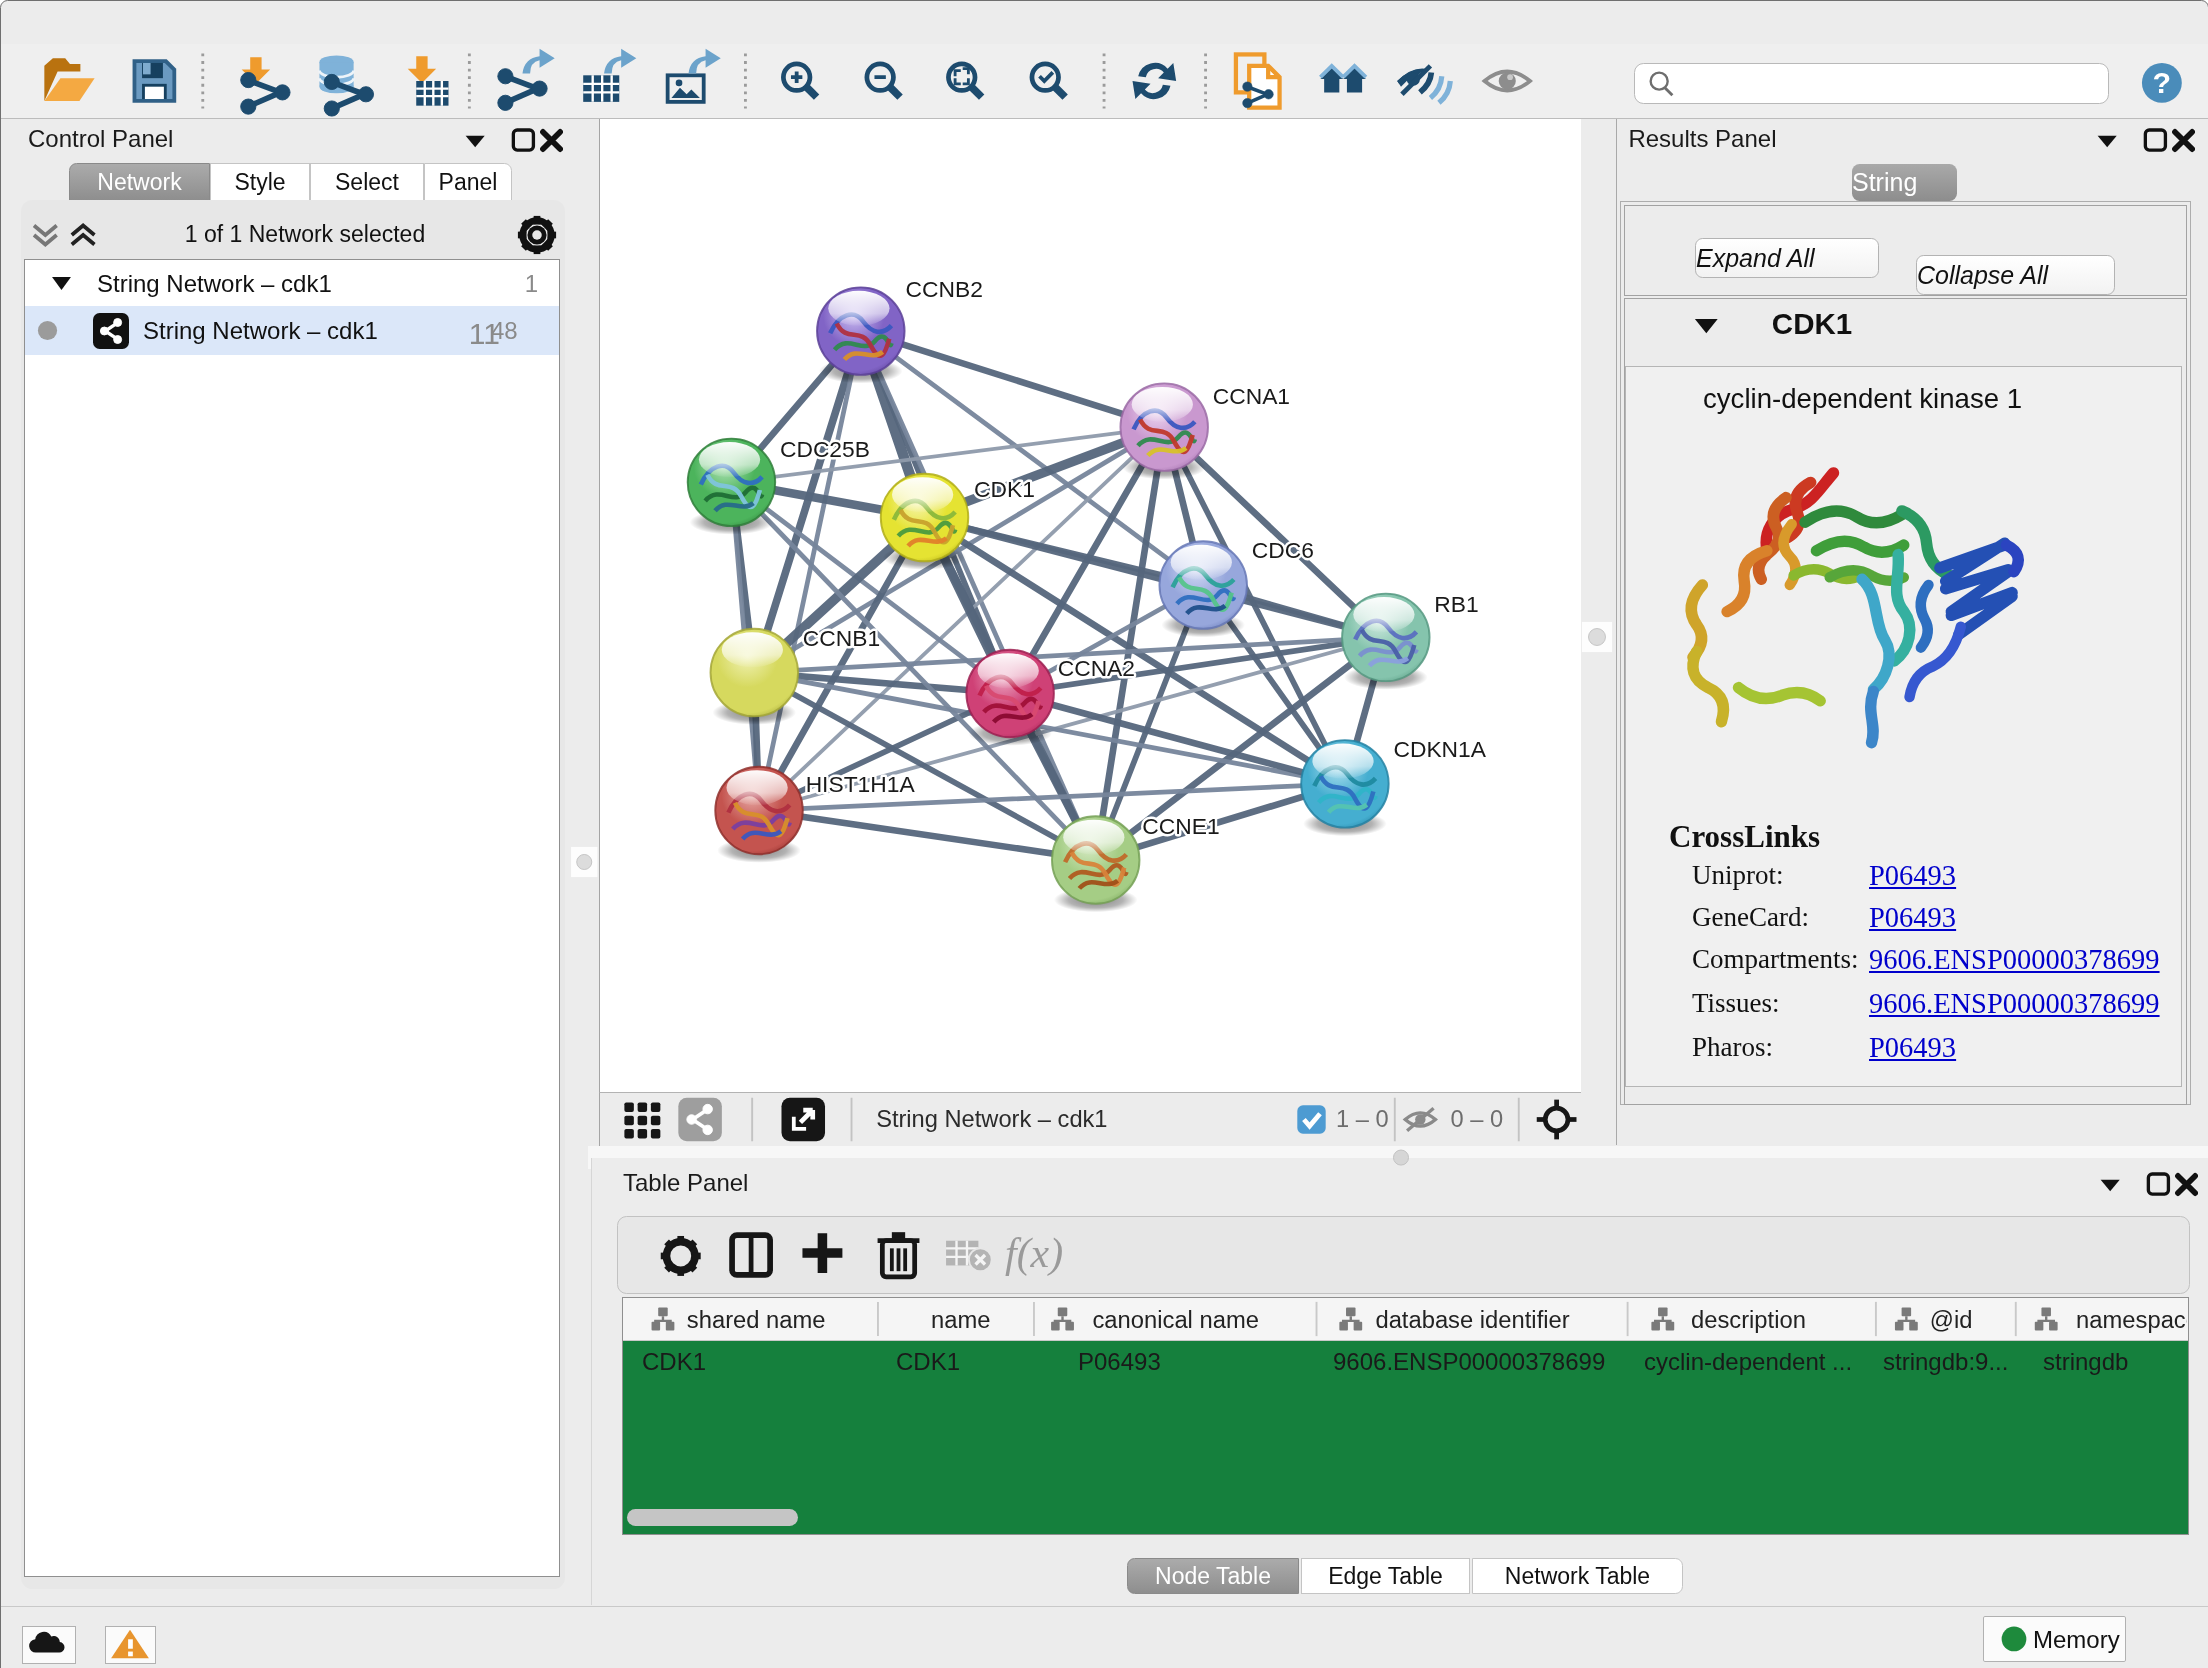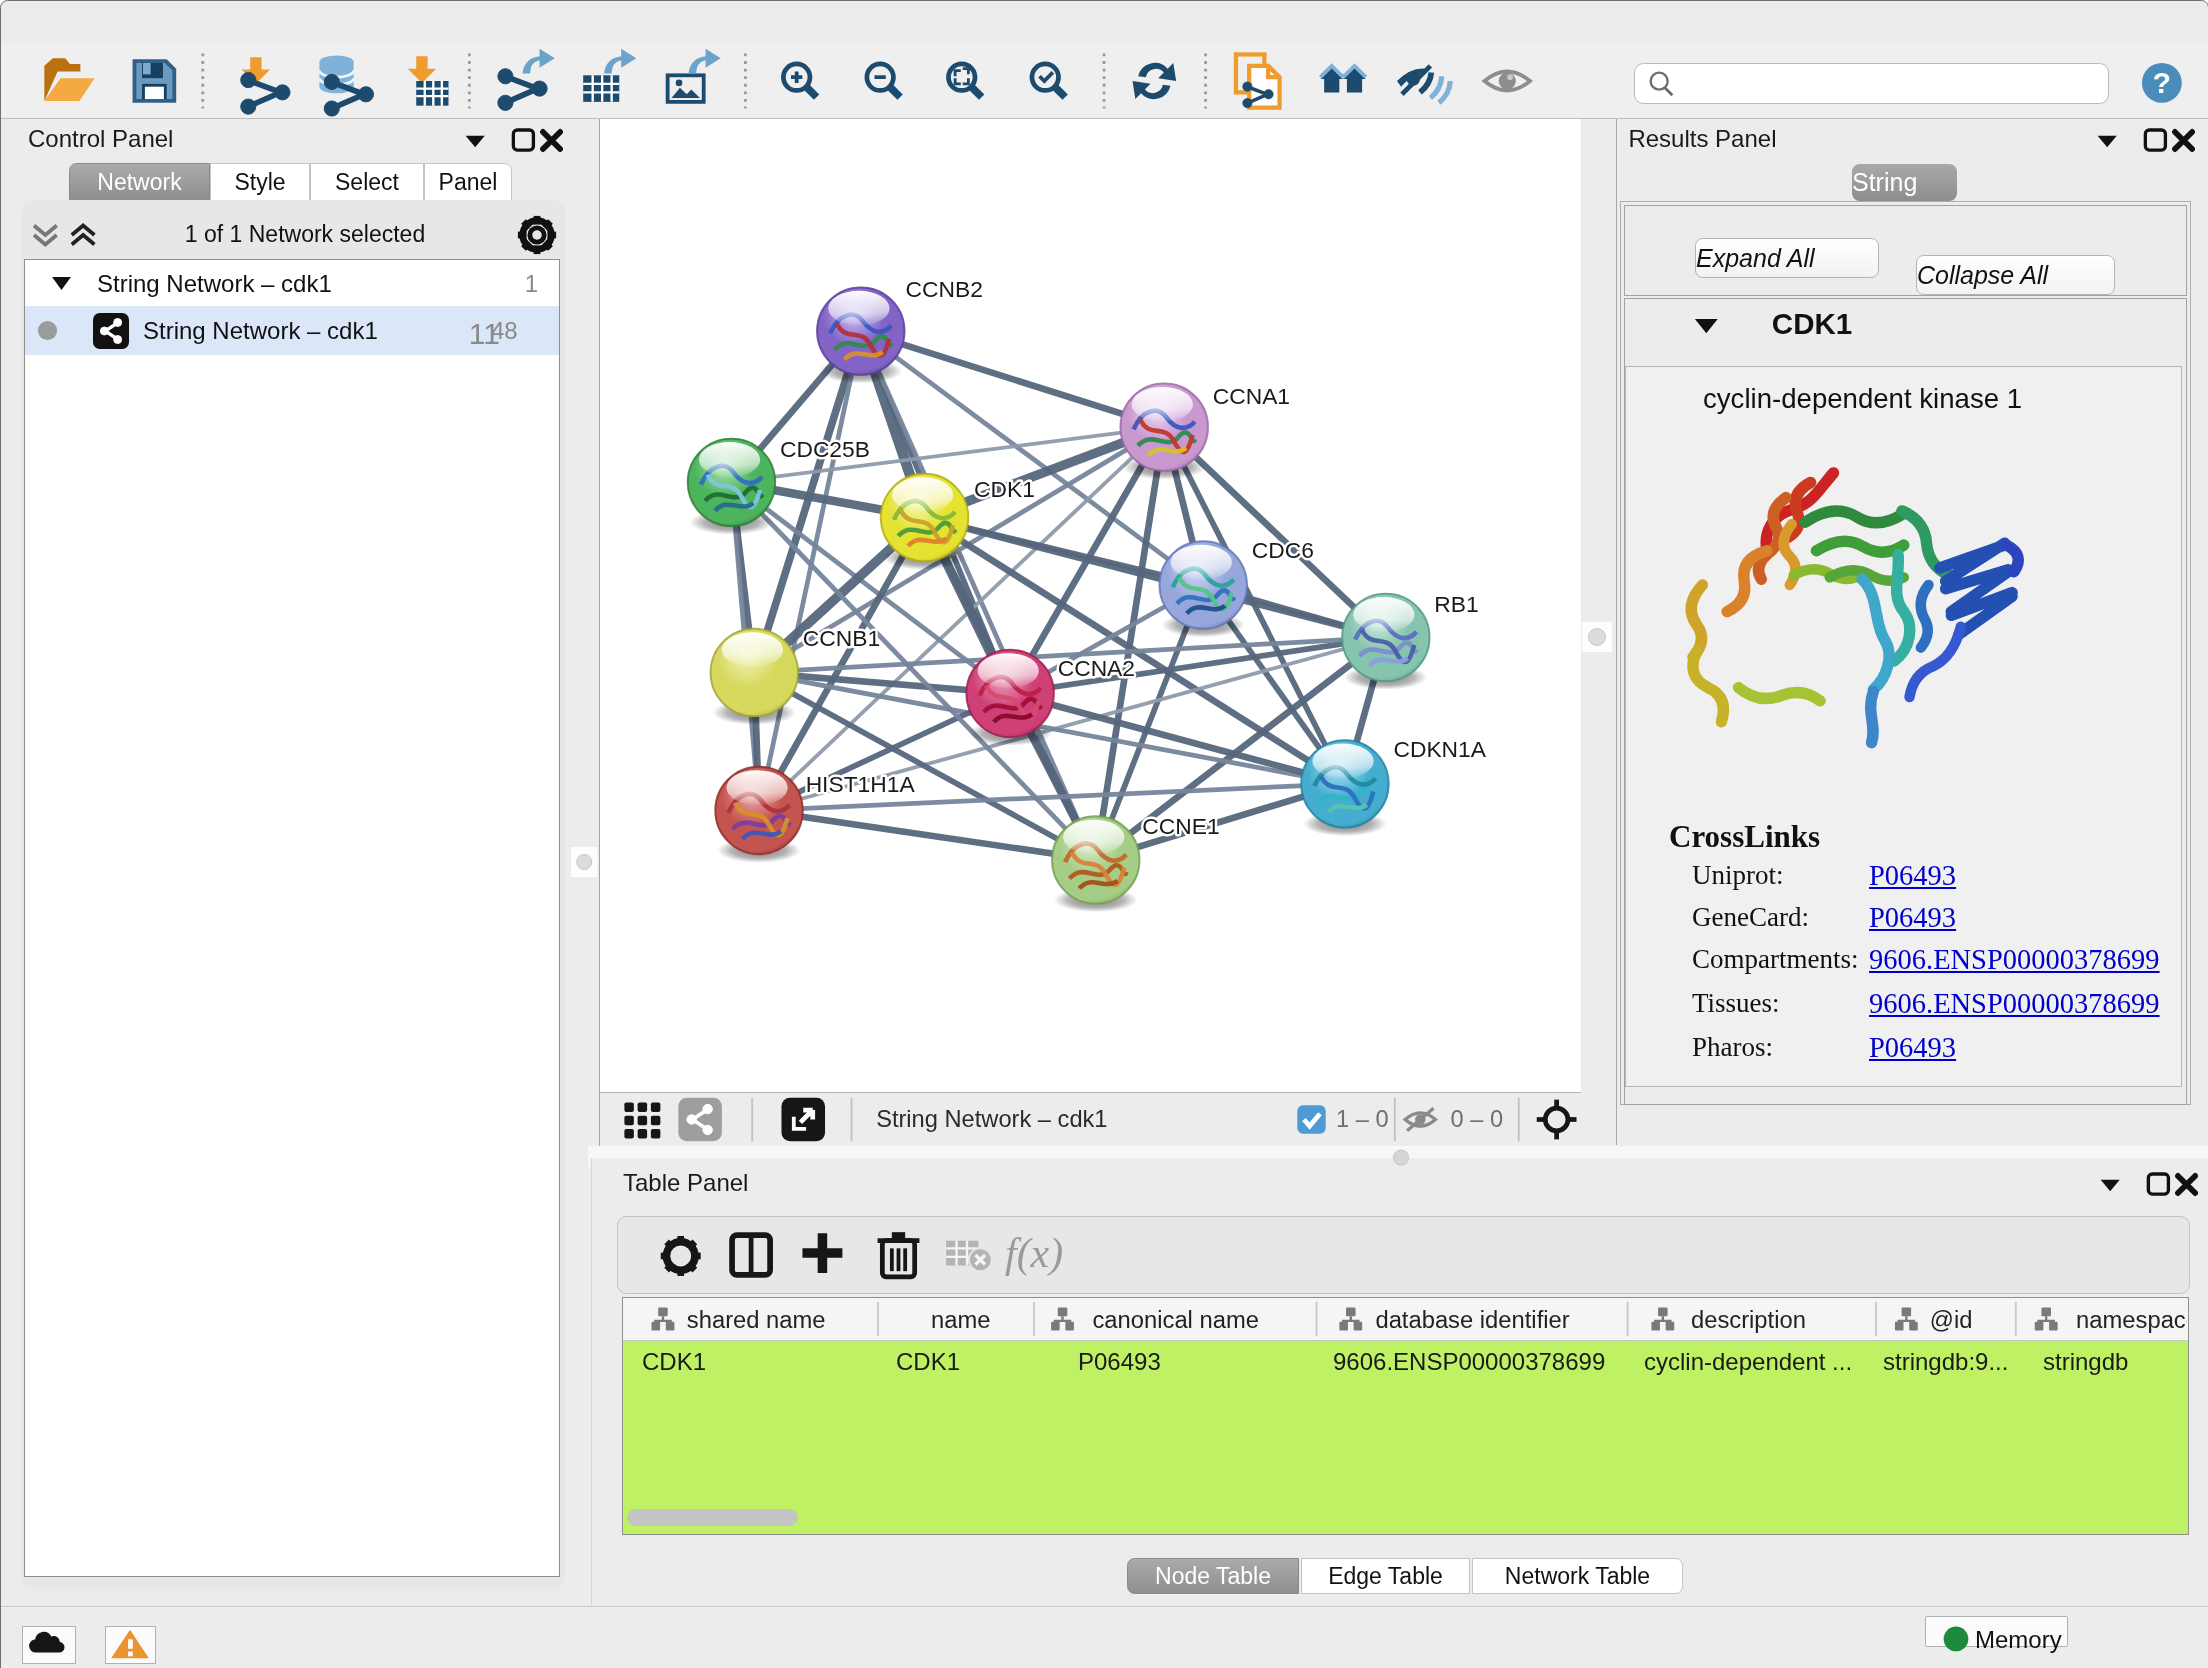--- a/index.html
+++ b/index.html
@@ -771,21 +771,21 @@
             <line x1="0" y1="17" x2="34" y2="17"></line>
           <line x1="11" y1="0" x2="11" y2="26"></line>
             <line x1="22" y1="0" x2="22" y2="26"></line>
         </g>
         <circle cx="36" cy="20" r="12" fill="#8b8b8b" stroke="#e7e7e7" stroke-width="2"></circle>
         <path d="M31,15 l10,10 M41,15 l-10,10" stroke="#fff" stroke-width="3.5"></path>
       </g>
 
       <text x="408" y="54" font-size="44" font-style="italic" fill="#9a9a9a" font-family="Liberation Serif, serif">f(x)</text>
     </svg>
-    <div class="abs" style="left:30px;top:139px;width:1567px;height:238px;background:#bef264;border:1.9px solid #8f8f8f;box-sizing:border-box;overflow:hidden">
+    <div class="abs" style="left:30px;top:139px;width:1567px;height:238px;background:#15803d;border:1.9px solid #8f8f8f;box-sizing:border-box;overflow:hidden">
       <div class="abs" style="left:0;top:0;width:100%;height:42px;background:#f5f5f5;border-bottom:1px solid #c9c9c9">
         <svg class="abs" style="left:0;top:0" width="1564" height="42" viewBox="0 0 1644 44">
           <g stroke="#c9c9c9" stroke-width="2">
             <line x1="268" y1="4" x2="268" y2="40"></line>
               <line x1="432" y1="4" x2="432" y2="40"></line>
             <line x1="729" y1="4" x2="729" y2="40"></line>
               <line x1="1056" y1="4" x2="1056" y2="40"></line>
             <line x1="1317" y1="4" x2="1317" y2="40"></line>
               <line x1="1464" y1="4" x2="1464" y2="40"></line>
           </g>
@@ -861,21 +861,21 @@
         <path d="M14,27 a7,7 0 0 1 -1,-14 a9,9 0 0 1 17,-3 a6.5,6.5 0 0 1 9,6 a5.5,5.5 0 0 1 -1,11 z" fill="#161616"></path>
       </svg>
     </div>
     <div class="sbtn" style="left:104px;top:19px;width:51px;height:38px">
       <svg width="48" height="34" viewBox="0 0 50 36">
         <path d="M25,3 L45,33 H5 z" fill="#e8952e"></path>
         <rect x="23" y="13" width="5" height="10" fill="#fff"></rect>
         <rect x="23" y="26" width="5" height="5" fill="#fff"></rect>
       </svg>
     </div>
-    <div class="sbtn" style="left:1924px;top:8.6px;width:143px;height:31px;border-radius:1.9px">
+    <div class="sbtn" style="left:1982px;top:8.6px;width:143px;height:46px;border-radius:1.9px">
       <svg width="38" height="42" viewBox="0 0 40 44" style="position:absolute;left:11.4px;top:0">
         <circle cx="20" cy="23" r="13" fill="#1e8a3c"></circle>
       </svg>
       <div class="abs" style="left:49px;top:9.5px;font-size:24px;color:#111">Memory</div>
     </div>
   </div>
 </div>
 
 
 </body></html>

